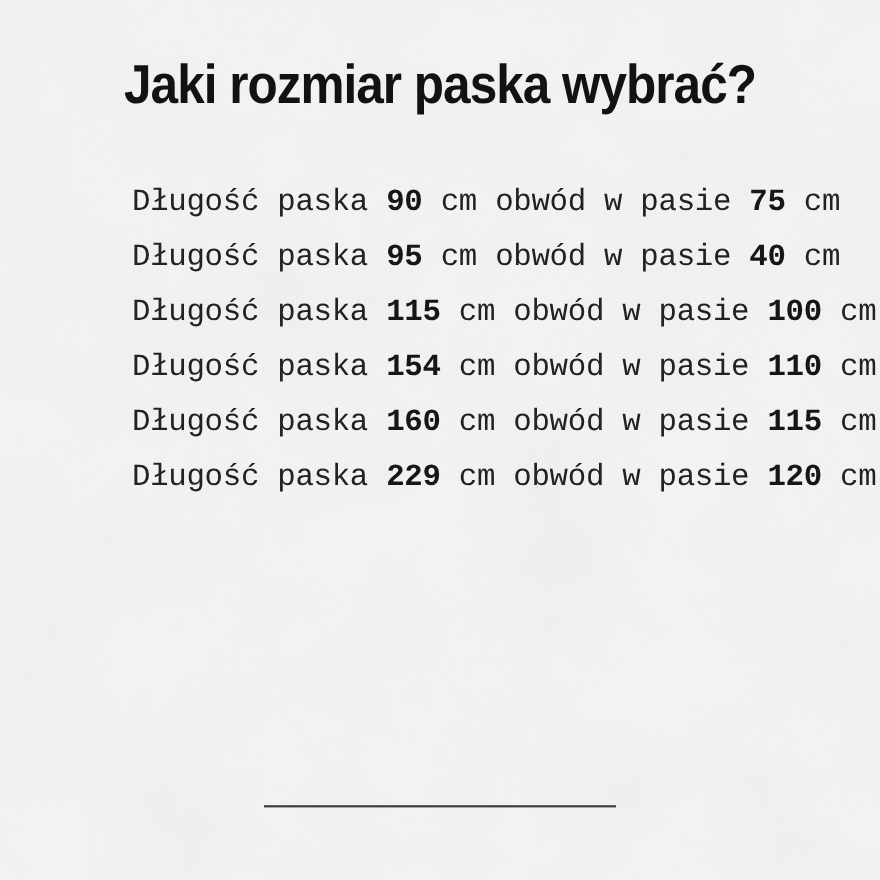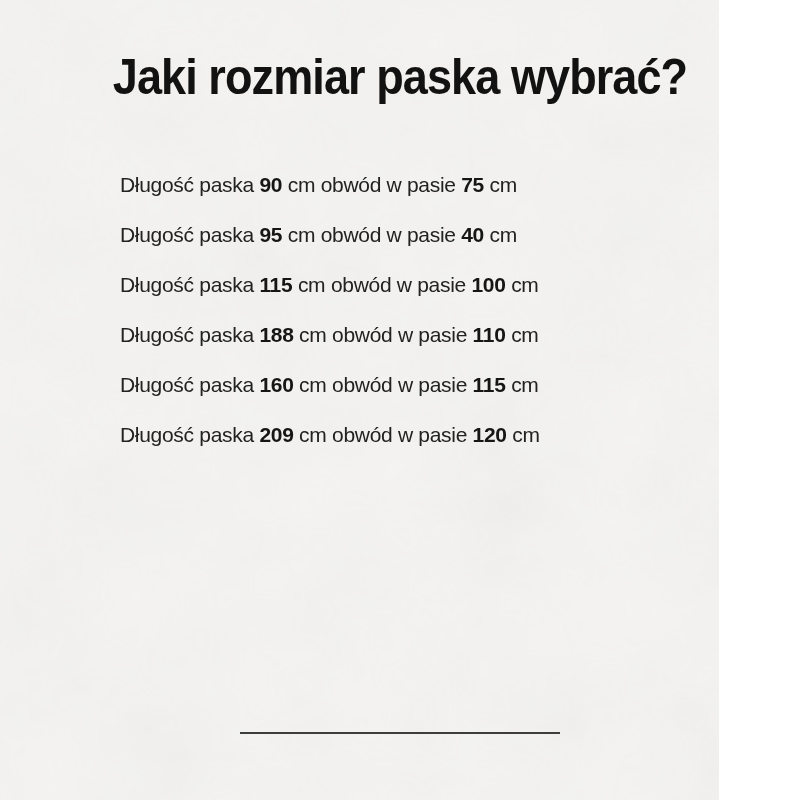--- a/index.html
+++ b/index.html
@@ -1,21 +1,21 @@
 <!DOCTYPE html>
 <html><head>
 <meta charset="utf-8">
 <style>
   html, body {
     margin: 0;
     padding: 0;
   }
   .page {
     position: relative;
-    width: 719px;
+    width: 800px;
     height: 800px;
     background: #f4f3f1;
     overflow: hidden;
     font-family: "Liberation Sans", sans-serif;
     color: #1e1e1e;
   }
   .texture {
     position: absolute;
     inset: 0;
     width: 800px;
@@ -40,24 +40,25 @@
   }
   .rows {
     position: absolute;
     top: 160px;
     left: 120px;
     right: 60px;
   }
   .size-row {
     height: 50px;
     line-height: 50px;
-    font-size: 21px;
+    font-size: 28px;
     color: #222222;
     white-space: nowrap;
     letter-spacing: -0.3px;
+    font-family: Liberation Mono, monospace;
   }
   .size-row b {
     font-weight: bold;
     color: #161616;
   }
   .divider {
     position: absolute;
     top: 732px;
     left: 240px;
     width: 320px;
@@ -87,22 +88,22 @@
     <div class="size-row"><span>Długość paska</span><span> </span><b>90</b><span> </span><span>cm</span><span> </span><span>obwód w pasie</span><span> </span><b>75</b><span> </span><span>cm</span></div>
 
     <div class="size-row"><span>Długość paska</span><span> </span><b>95</b><span> </span><span>cm</span><span> </span><span>obwód w pasie</span><span> </span><b>40</b><span> </span><span>cm</span></div>
 
 
 
 
     <div class="size-row"><span>Długość paska</span><span> </span><b>115</b><span> </span><span>cm</span><span> </span><span>obwód w pasie</span><span> </span><b>100</b><span> </span><span>cm</span></div>
 
 
-    <div class="size-row"><span>Długość paska</span><span> </span><b>188</b><span> </span><span>cm</span><span> </span><span>obwód w pasie</span><span> </span><b>110</b><span> </span><span>cm</span></div>
+    <div class="size-row"><span>Długość paska</span><span> </span><b>154</b><span> </span><span>cm</span><span> </span><span>obwód w pasie</span><span> </span><b>110</b><span> </span><span>cm</span></div>
 
     <div class="size-row"><span>Długość paska</span><span> </span><b>160</b><span> </span><span>cm</span><span> </span><span>obwód w pasie</span><span> </span><b>115</b><span> </span><span>cm</span></div>
 
-    <div class="size-row"><span>Długość paska</span><span> </span><b>209</b><span> </span><span>cm</span><span> </span><span>obwód w pasie</span><span> </span><b>120</b><span> </span><span>cm</span></div>
+    <div class="size-row"><span>Długość paska</span><span> </span><b>229</b><span> </span><span>cm</span><span> </span><span>obwód w pasie</span><span> </span><b>120</b><span> </span><span>cm</span></div>
   </div>
 
   <div class="divider"></div>
 
 </div>
 
 </body></html>

